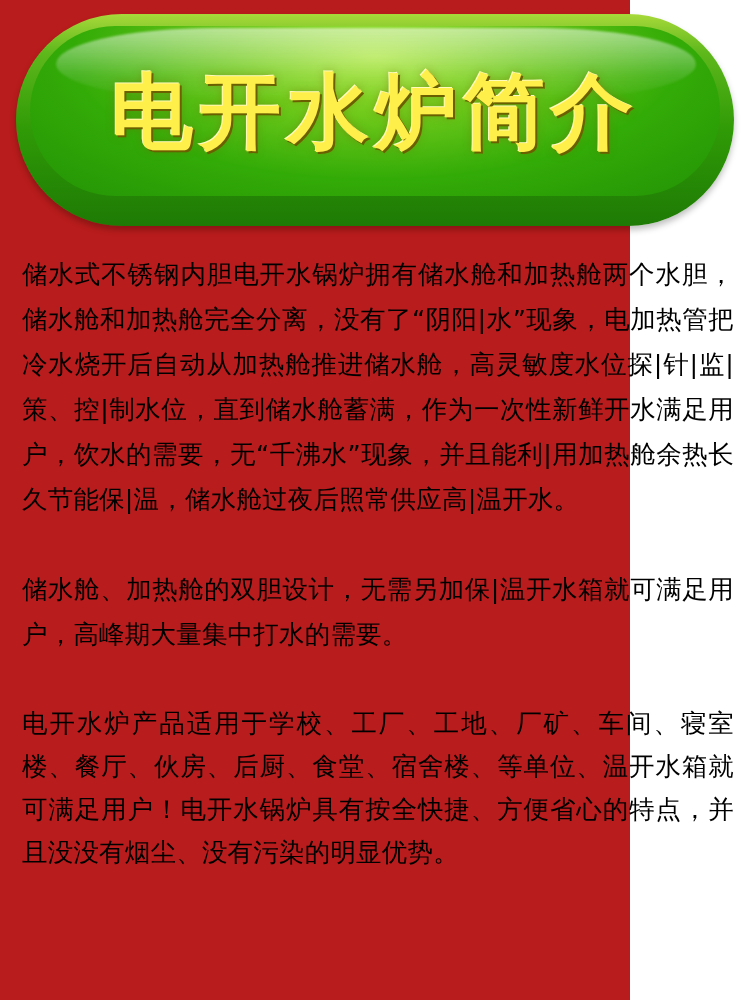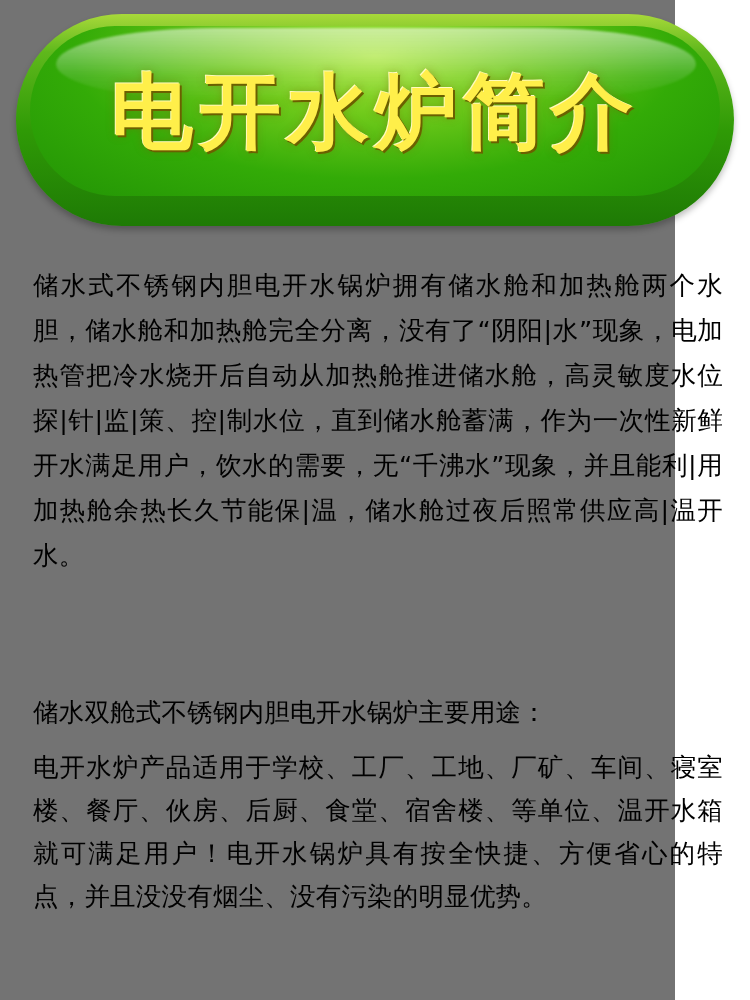--- a/index.html
+++ b/index.html
@@ -11,22 +11,21 @@
     width: 750px;
     height: 1000px;
     font-family: "DejaVu Sans", "Liberation Sans", sans-serif;
     color: #000000;
     overflow: hidden;
   }
   .page {
     position: relative;
     width: 630px;
     height: 1000px;
-    background: #737373;
-    padding-left: 45px;
+    background: #b91c1c;
   }
 
   
   .banner-wrap {
     position: absolute;
     left: 16px;
     top: 14px;
     width: 718px;
     height: 212px;
   }
@@ -86,38 +85,38 @@
     top: 252px;
     width: 712px;
   }
   .para {
     font-size: 25.5px;
     line-height: 45px;
     letter-spacing: 0.2px;
     color: #000000;
     text-align: justify;
     text-justify: inter-ideograph;
-    margin: 11px;
+    margin: 0;
   }
   .gap { height: 45px; }
   .tight { line-height: 43px; }
 </style>
 </head>
 <body>
 
 <div class="page">
 
   <div class="banner-wrap">
     <div class="banner-outer"></div>
     <div class="banner-inner"></div>
     <div class="banner-gloss"></div>
     <div class="banner-title">电开水炉简介</div>
   </div>
 
   <div class="content">
     <p class="para">储水式不锈钢内胆电开水锅炉拥有储水舱和加热舱两个水胆，储水舱和加热舱完全分离，没有了“阴阳|水”现象，电加热管把冷水烧开后自动从加热舱推进储水舱，高灵敏度水位探|针|监|策、控|制水位，直到储水舱蓄满，作为一次性新鲜开水满足用户，饮水的需要，无“千沸水”现象，并且能利|用加热舱余热长久节能保|温，储水舱过夜后照常供应高|温开水。</p>
     <div class="gap"></div>
+    <p class="para">储水舱、加热舱的双胆设计，无需另加保|温开水箱就可满足用户，高峰期大量集中打水的需要。</p>
     <div class="gap"></div>
-    <p class="para">储水双舱式不锈钢内胆电开水锅炉主要用途：</p>
     <p class="para tight">电开水炉产品适用于学校、工厂、工地、厂矿、车间、寝室楼、餐厅、伙房、后厨、食堂、宿舍楼、等单位、温开水箱就可满足用户！电开水锅炉具有按全快捷、方便省心的特点，并且没没有烟尘、没有污染的明显优势。</p>
   </div>
 
 </div>
 
 </body></html>

